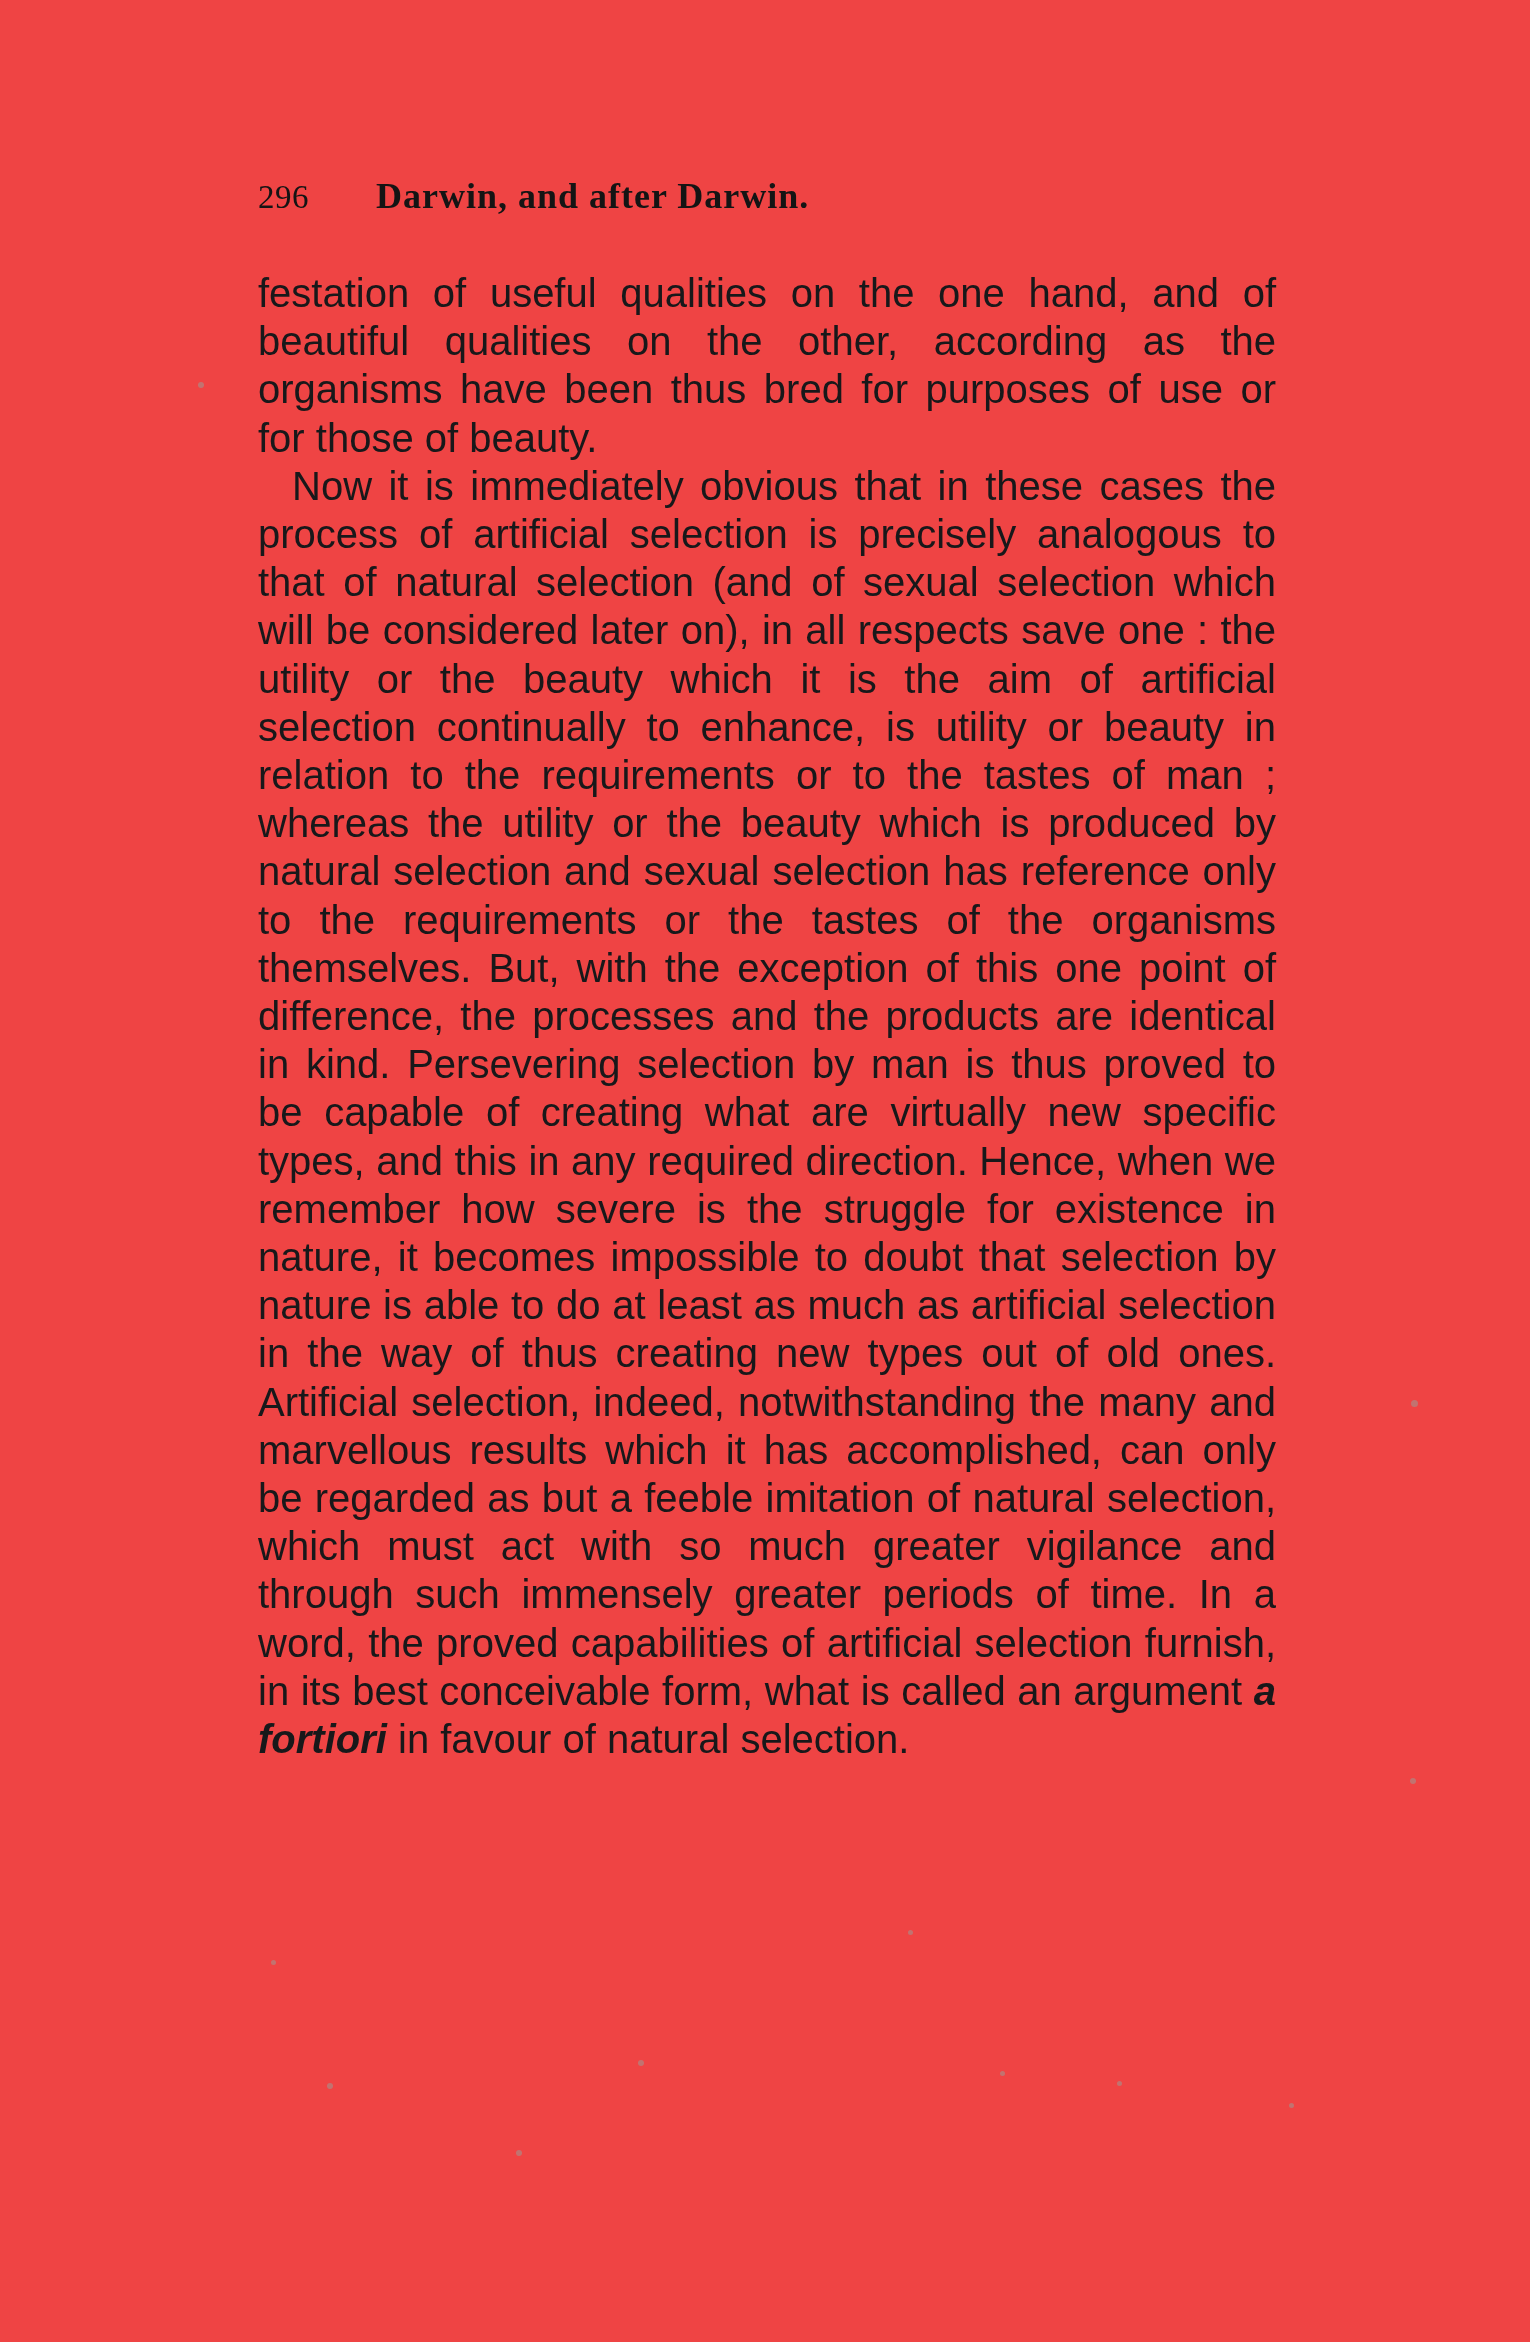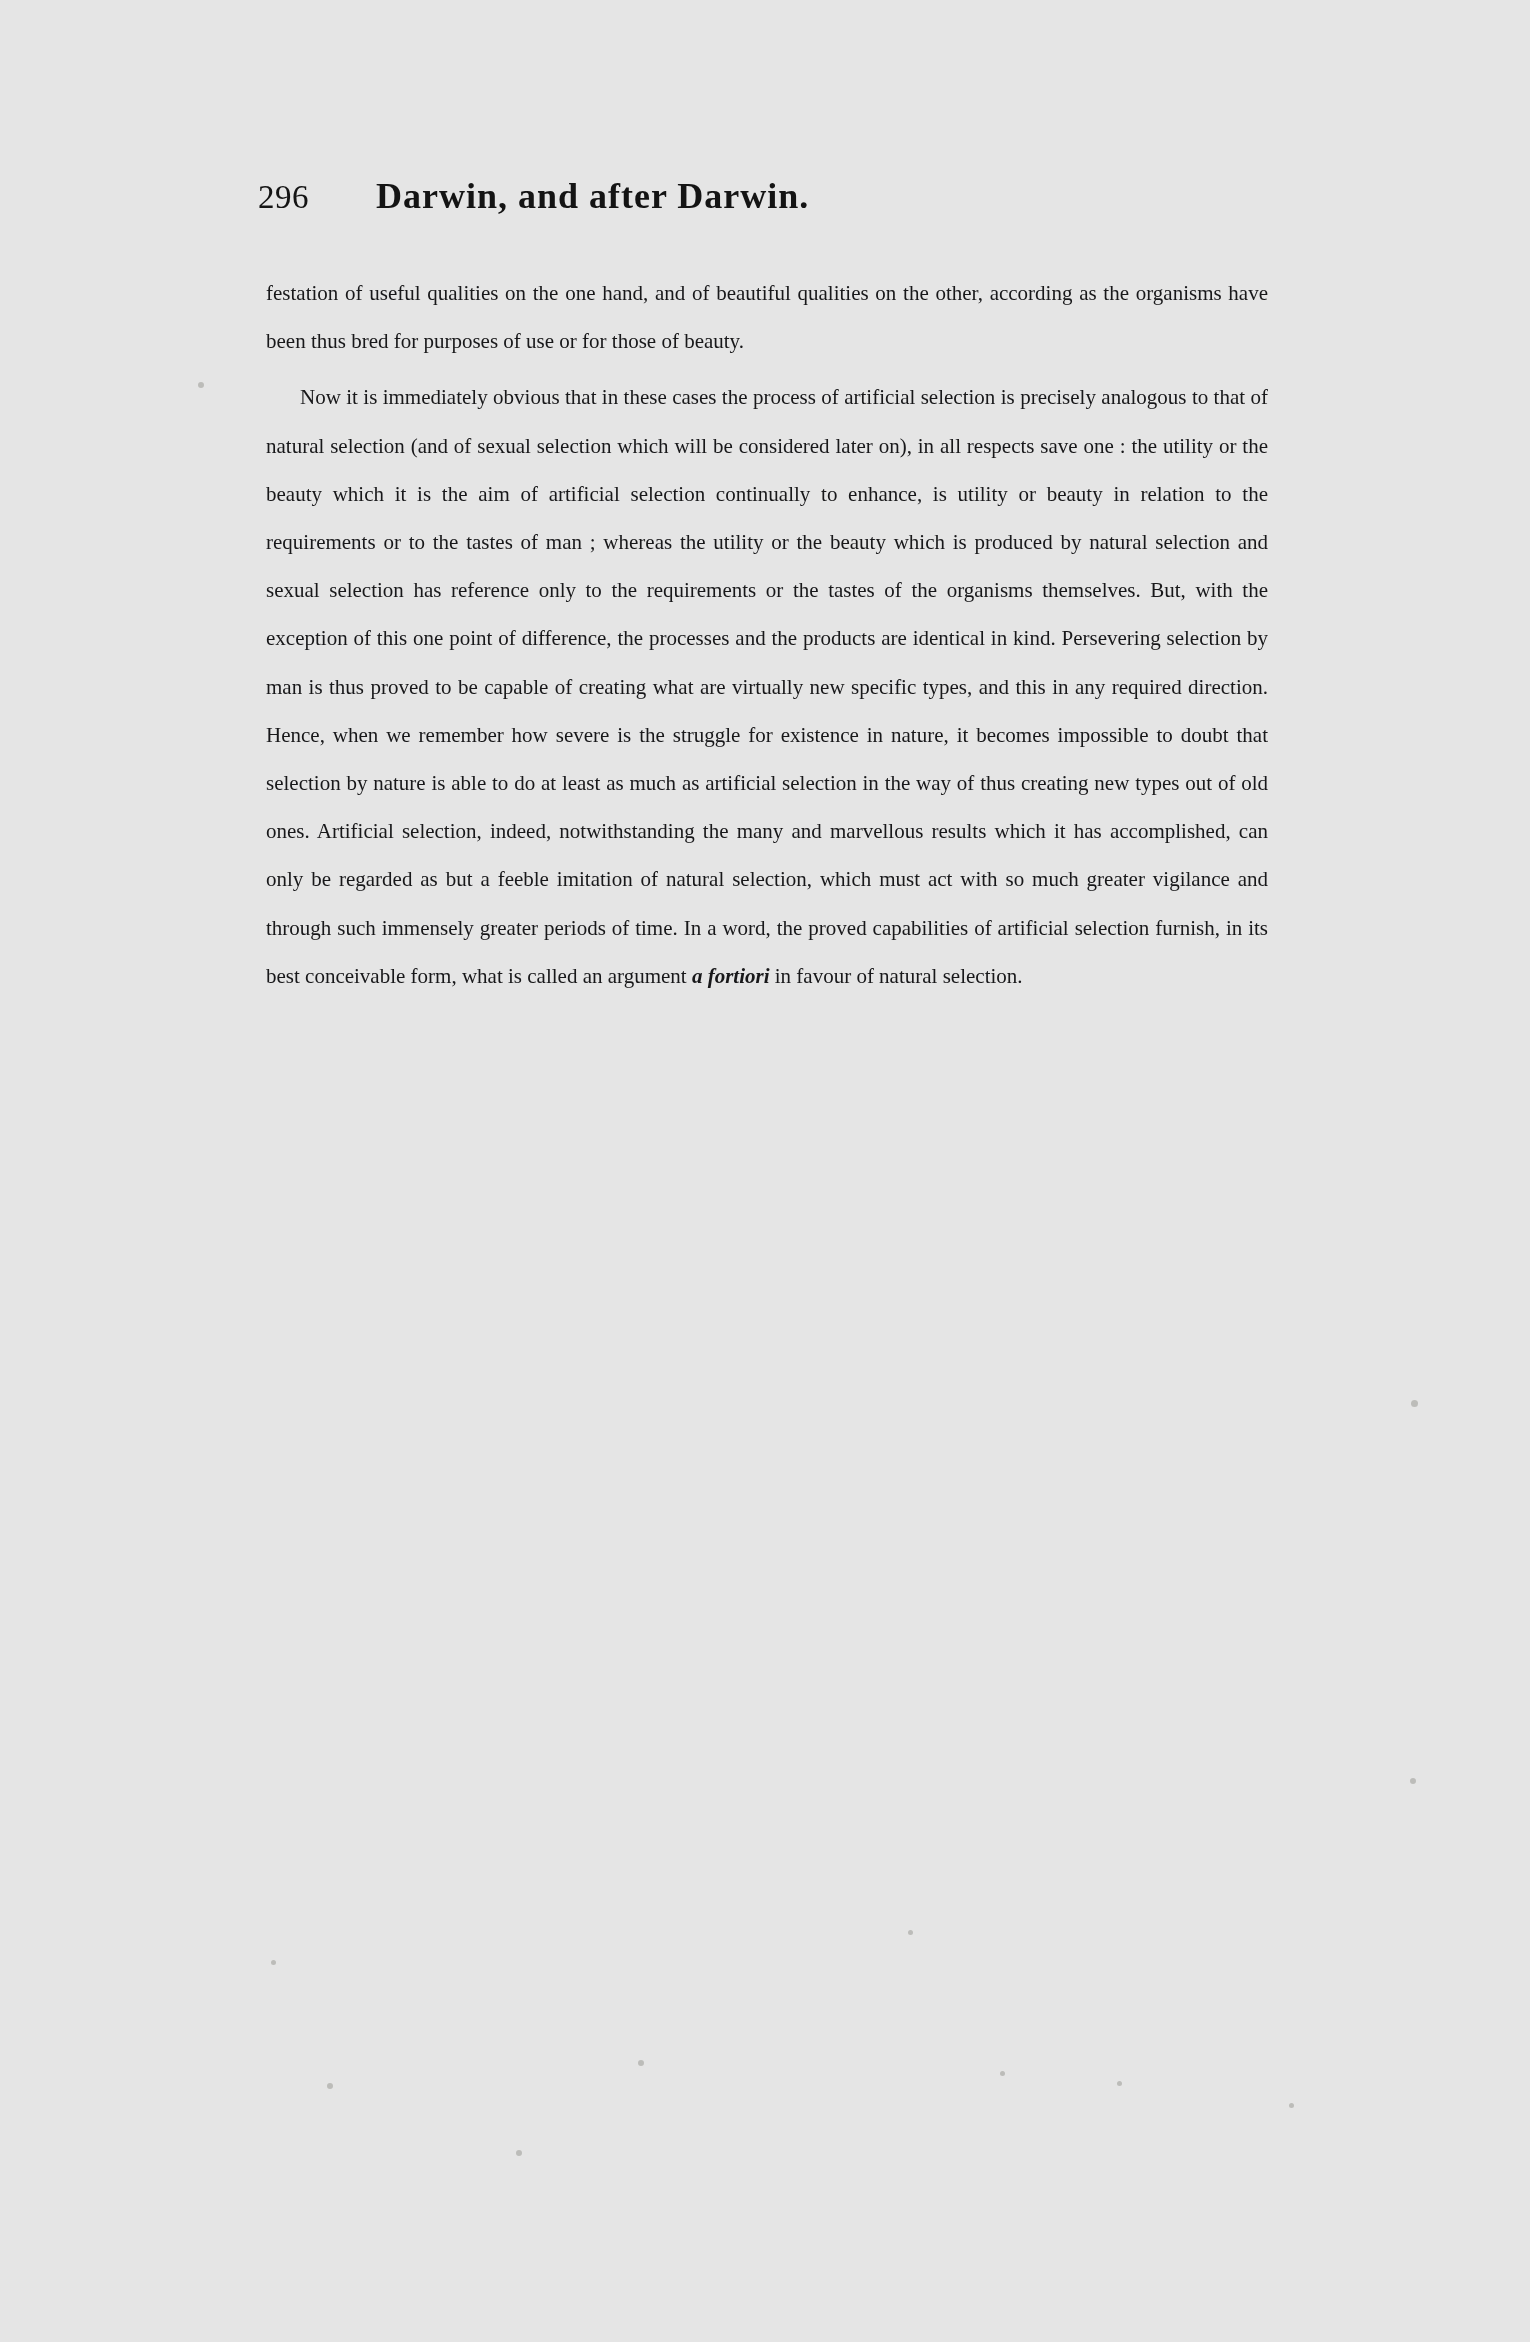--- a/index.html
+++ b/index.html
@@ -13,21 +13,21 @@
     font-family: "Liberation Serif", serif;
     color: #111111;
     position: relative;
     overflow: hidden;
   }
   .page {
     position: absolute;
     left: 0; top: 0;
     width: 1530px;
     height: 2342px;
-    background: #e5e5e5;
+    background: #ef4444;
   }
   .content {
     position: absolute;
     left: 258px;
     top: 175px;
     width: 1018px;
   }
   .header-row {
     display: flex;
     align-items: baseline;
@@ -42,23 +42,23 @@
     flex: none;
   }
   .running-title {
     font-family: "Liberation Serif", serif;
     font-weight: bold;
     font-size: 36px;
     letter-spacing: 1px;
     color: #141414;
   }
   .body-text p {
-    margin: 8px;
-    font-family: Liberation Serif, serif;
-    font-size: 21px;
+    margin: 0;
+    font-family: Liberation Sans, sans-serif;
+    font-size: 40px;
     line-height: 48.2px;
     text-align: justify;
     text-justify: inter-word;
     color: #18181a;
     -webkit-font-smoothing: antialiased;
   }
   .body-text p.indent {
     text-indent: 34px;
   }
   .bold-ital {

